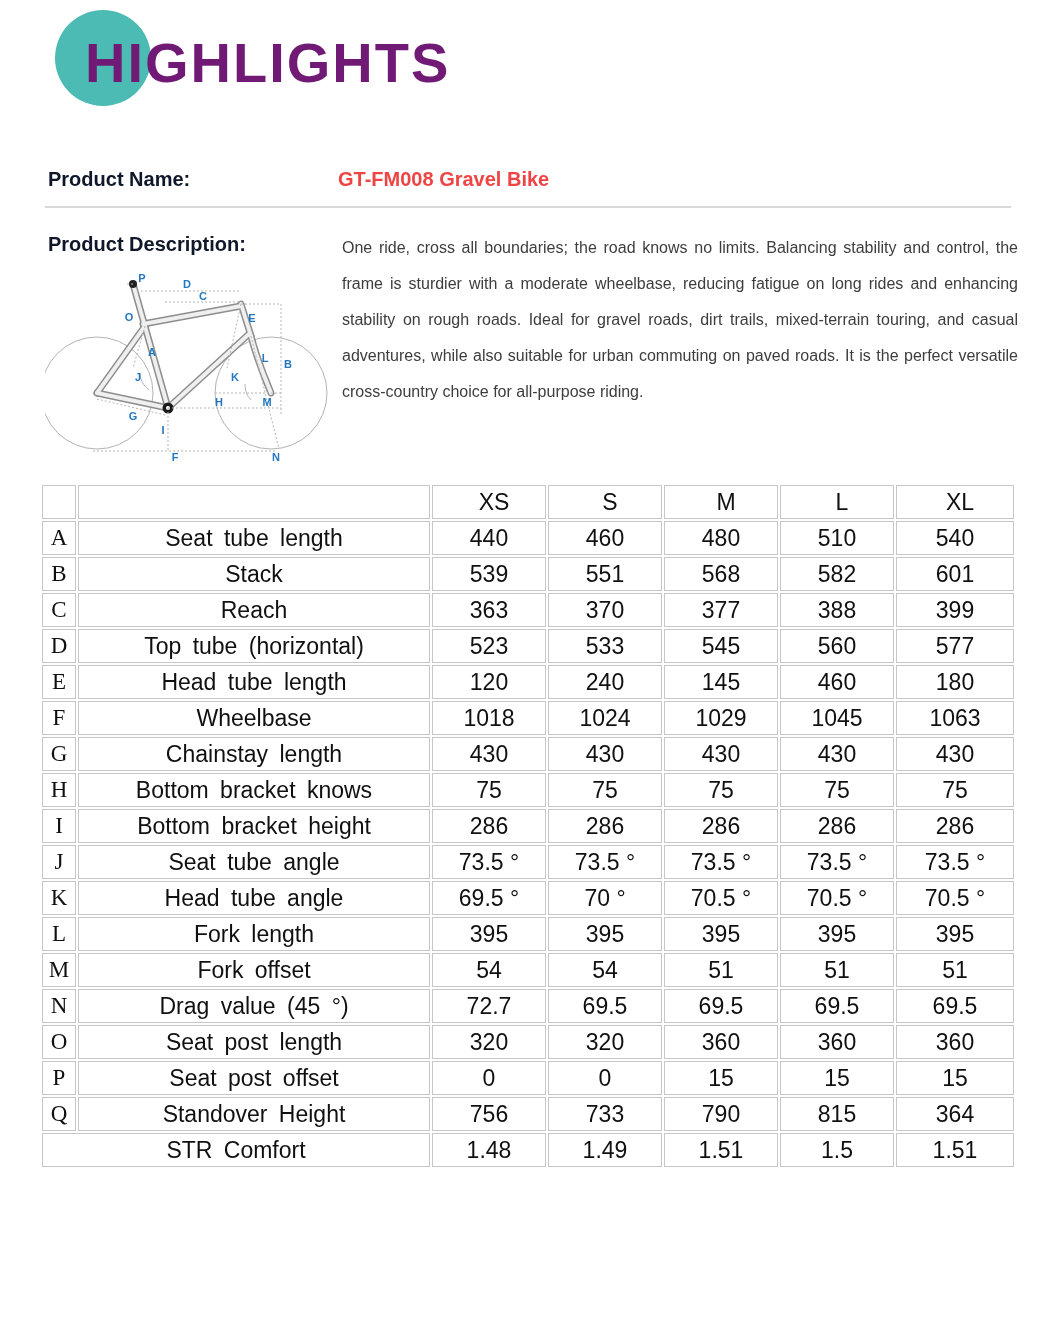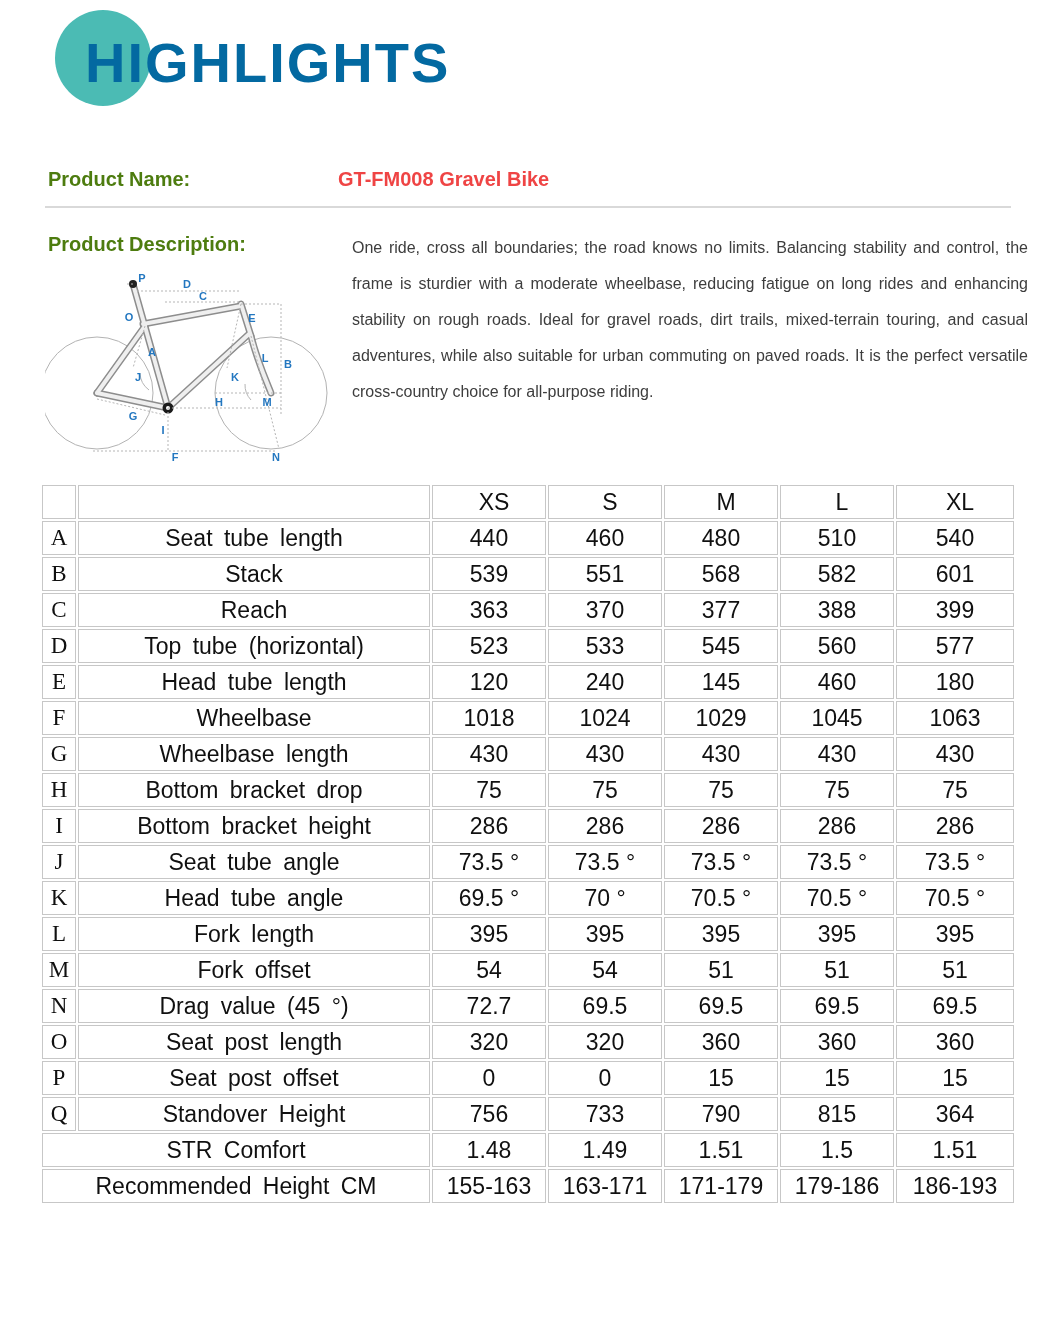--- a/index.html
+++ b/index.html
@@ -17,39 +17,39 @@
   
   .logo { position: absolute; left: 55px; top: 8px; height: 100px; }
   .logo-circle {
     position: absolute; left: 0; top: 2px;
     width: 96px; height: 96px; border-radius: 50%;
     background: #4bbbb4;
   }
   .logo-text {
     position: absolute; left: 30px; top: 22px;
     font-size: 56px; font-weight: 900; letter-spacing: 2px;
-    color: #0369a1; white-space: nowrap;
+    color: #701a75; white-space: nowrap;
   }
 
   
   .product-name-row { position: absolute; left: 48px; top: 168px; width: 966px; }
-  .field-label { font-size: 20px; font-weight: 700; color: #4d7c0f; }
+  .field-label { font-size: 20px; font-weight: 700; color: #0f172a; }
   .product-name-value {
     position: absolute; left: 290px; top: 0;
     font-size: 20px; font-weight: 700; color: #ef4444; white-space: nowrap;
   }
   .divider {
     position: absolute; left: 45px; top: 206px; width: 966px; height: 0;
     border-top: 2px solid #d9d9d9;
   }
 
   
   .description-label { position: absolute; left: 48px; top: 233px; font-size: 20px; font-weight: 700; text-align: right; }
   .description-text {
-    position: absolute; left: 352px; top: 230px; width: 676px;
+    position: absolute; left: 342px; top: 230px; width: 676px;
     font-size: 16px; line-height: 36px; color: #3d3d3d;
     text-align: justify;
   }
 
   
   .diagram { position: absolute; left: 45px; top: 260px; width: 292px; height: 206px; }
 
   
   .spec-table-wrap { position: absolute; left: 40px; top: 483px; }
   table.spec {
@@ -230,30 +230,30 @@
             <td class="cell-letter">F</td>
             <td class="cell-label">Wheelbase</td>
             <td class="cell-value">1018</td>
             <td class="cell-value">1024</td>
             <td class="cell-value">1029</td>
             <td class="cell-value">1045</td>
             <td class="cell-value">1063</td>
           </tr>
           <tr>
             <td class="cell-letter">G</td>
-            <td class="cell-label">Wheelbase length</td>
+            <td class="cell-label">Chainstay length</td>
             <td class="cell-value">430</td>
             <td class="cell-value">430</td>
             <td class="cell-value">430</td>
             <td class="cell-value">430</td>
             <td class="cell-value">430</td>
           </tr>
           <tr>
             <td class="cell-letter">H</td>
-            <td class="cell-label">Bottom bracket drop</td>
+            <td class="cell-label">Bottom bracket knows</td>
             <td class="cell-value">75</td>
             <td class="cell-value">75</td>
             <td class="cell-value">75</td>
             <td class="cell-value">75</td>
             <td class="cell-value">75</td>
           </tr>
           <tr>
             <td class="cell-letter">I</td>
             <td class="cell-label">Bottom bracket height</td>
             <td class="cell-value">286</td>
@@ -335,25 +335,17 @@
             <td class="cell-value">364</td>
           </tr>
           <tr>
             <td class="cell-label" colspan="2">STR Comfort</td>
             <td class="cell-value">1.48</td>
             <td class="cell-value">1.49</td>
             <td class="cell-value">1.51</td>
             <td class="cell-value">1.5</td>
             <td class="cell-value">1.51</td>
           </tr>
-          <tr>
-            <td class="cell-label" colspan="2">Recommended Height CM</td>
-            <td class="cell-value">155-163</td>
-            <td class="cell-value">163-171</td>
-            <td class="cell-value">171-179</td>
-            <td class="cell-value">179-186</td>
-            <td class="cell-value">186-193</td>
-          </tr>
         </tbody>
     </table>
   </div>
 
 </div>
 
 </body></html>

